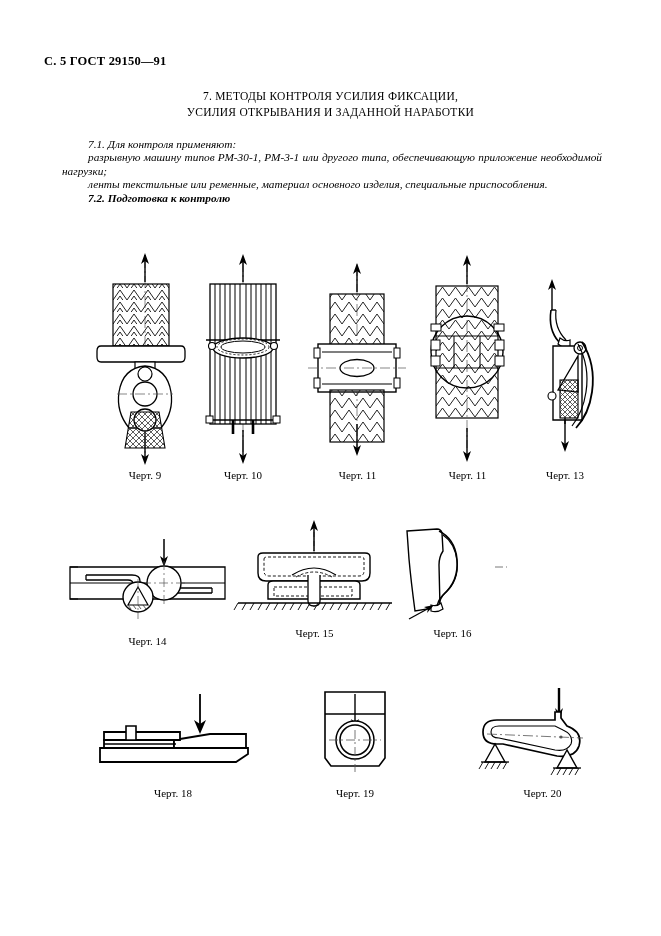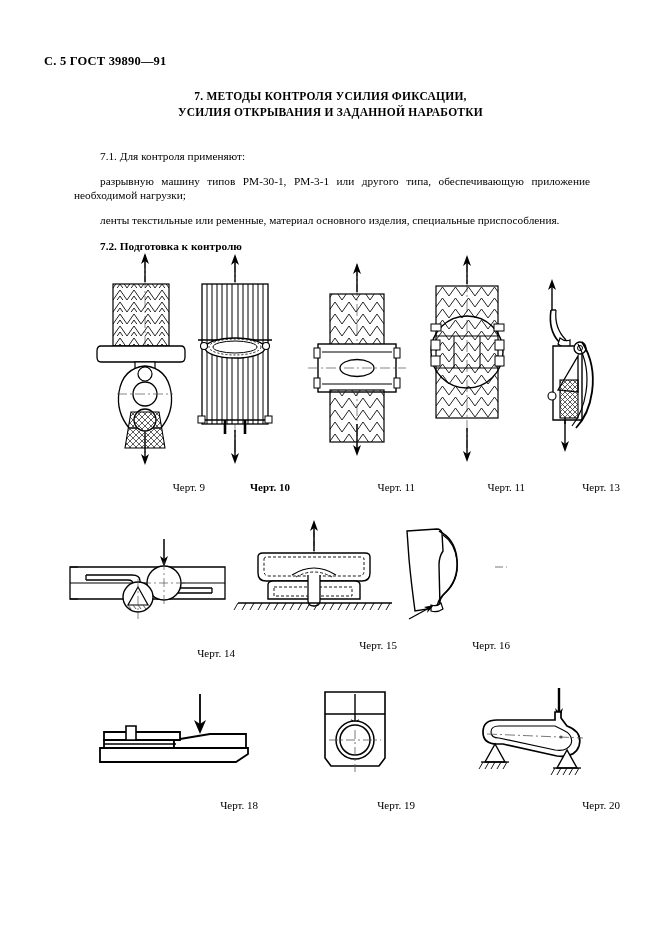--- a/index.html
+++ b/index.html
@@ -33,67 +33,67 @@
     white-space: nowrap;
   }
   
   .doc-title {
     position: absolute;
     left: 0;
     top: 88px;
     width: 661px;
     text-align: center;
     font-size: 11.5px;
-    font-weight: bold;
+    font-weight: normal;
     line-height: 16px;
     letter-spacing: 0.25px;
   }
   .doc-title .tline { display: block; white-space: nowrap; }
   
   .body-text {
     position: absolute;
     left: 62px;
     top: 138px;
     width: 540px;
     font-size: 11.3px;
     line-height: 13.4px;
     text-align: justify;
   }
-  .body-text p { margin: 12px; }
+  .body-text p { margin: 0; font-style: italic; }
   .p-indent { text-indent: 26px; }
   .bold-run { font-weight: bold; }
   
   .fig-row {
     position: absolute;
     left: 0;
     width: 661px;
   }
   .row1 { top: 252px; height: 245px; }
   .row2 { top: 515px; height: 150px; }
   .row3 { top: 680px; height: 130px; padding-left: 20px; }
 
   .fig-cell {
     position: absolute;
     text-align: center;
   }
   .fig-canvas { display: block; margin: 0 auto; }
   .fig-caption {
     font-size: 11px;
-    text-align: right;
+    text-align: center;
     white-space: nowrap;
-    margin-top: 14px;
+    margin-top: 2px;
   }
   svg { overflow: visible; }
 </style>
 </head>
 <body>
 
 <div class="page">
 
-  <div class="page-header">С. 5 ГОСТ 39890—91</div>
+  <div class="page-header">С. 5 ГОСТ 29150—91</div>
 
   <div class="doc-title">
     <span class="tline">7.  МЕТОДЫ КОНТРОЛЯ УСИЛИЯ ФИКСАЦИИ,</span>
     <span class="tline">УСИЛИЯ ОТКРЫВАНИЯ И ЗАДАННОЙ НАРАБОТКИ</span>
   </div>
 
   <div class="body-text">
     <p class="p-indent">7.1.  Для контроля применяют:</p>
     <p class="p-indent">разрывную машину типов РМ-30-1, РМ-3-1 или другого типа, обеспечивающую приложение необходимой нагрузки;</p>
     <p class="p-indent">ленты текстильные или ременные, материал основного изделия, специальные приспособления.</p>
@@ -136,21 +136,21 @@
 
         <circle cx="60" cy="168" r="11" fill="#fff" stroke="#000" stroke-width="1.3"></circle>
 
         <path d="M46 160 L74 160 L80 196 L40 196 Z" fill="url(#cross9)" stroke="#000" stroke-width="1.1"></path>
 
         <path d="M32 142 L88 142" stroke="#555" stroke-width="0.7" stroke-dasharray="10,3,2,3" fill="none"></path>
       </svg>
       <div class="fig-caption">Черт. 9</div>
     </div>
 
-    <div class="fig-cell" style="left:180px; top:0; width:110px;font-weight:bold;">
+    <div class="fig-cell" style="left:188px; top:0; width:110px;">
       <svg class="fig-canvas" width="110" height="215" viewBox="0 0 110 215">
 
         <path d="M55 8 L55 200" stroke="#555" stroke-width="0.7" stroke-dasharray="12,3,2,3" fill="none"></path>
 
         <path d="M55 30 L55 5" stroke="#000" stroke-width="1.4" fill="none"></path>
         <path d="M55 2 L51 13 L55 10 L59 13 Z" fill="#000"></path>
 
         <path d="M55 178 L55 208" stroke="#000" stroke-width="1.4" fill="none"></path>
         <path d="M55 212 L51 201 L55 204 L59 201 Z" fill="#000"></path>
 

